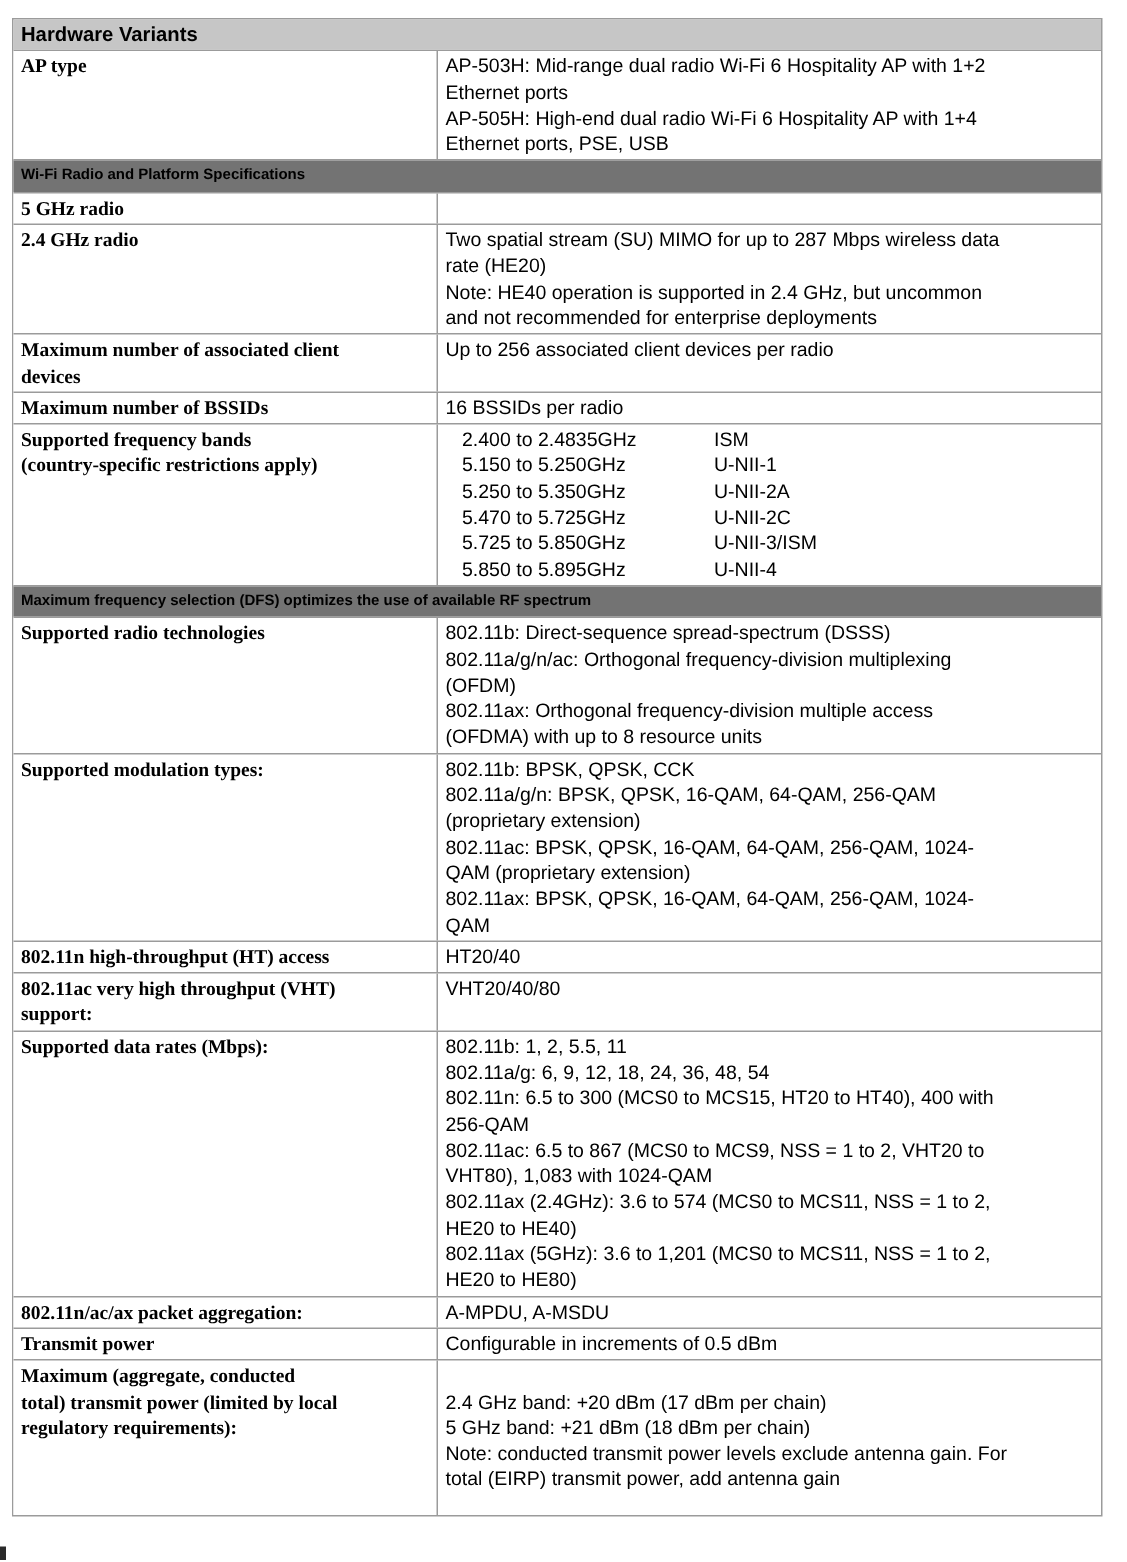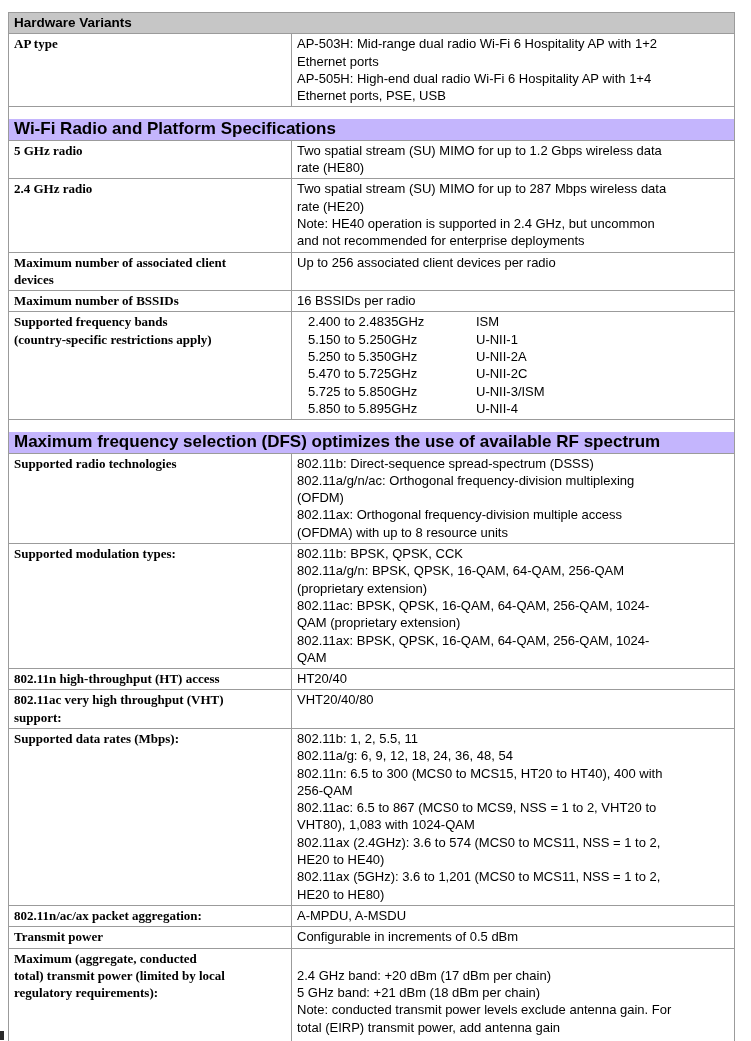--- a/index.html
+++ b/index.html
@@ -37,25 +37,24 @@
   .row:first-child{border-top:none;}
   .hdr{
     flex:1;
     background:var(--header-bg);
     font-weight:bold;
     font-size:13.5px;
     padding:1px 21px 2px 5px;
   }
   .subhdr{
     flex:1;
-    background:#c4b5fd;
+    background:#737373;
     font-weight:bold;
-    font-size:17px;
+    font-size:10px;
     padding:1px 5px 2px 5px;
-    margin-top:12px;
   }
   .cell{
     padding:1px 6px 2px 5px;
     white-space:pre-line;
   }
   .label{
     flex:0 0 283px;
     width:283px;
     font-weight:bold;
     border-right:1px solid var(--border);
@@ -107,22 +106,20 @@
 AP-505H: High-end dual radio Wi-Fi 6 Hospitality AP with 1+4
 Ethernet ports, PSE, USB</div>
     </div>
 
     <div class="row">
       <div class="subhdr">Wi-Fi Radio and Platform Specifications</div>
     </div>
 
     <div class="row">
       <div class="cell label">5 GHz radio</div>
-      <div class="cell value">Two spatial stream (SU) MIMO for up to 1.2 Gbps wireless data
-rate (HE80)</div>
     </div>
 
     <div class="row">
       <div class="cell label">2.4 GHz radio</div>
       <div class="cell value">Two spatial stream (SU) MIMO for up to 287 Mbps wireless data
 rate (HE20)
 Note: HE40 operation is supported in 2.4 GHz, but uncommon
 and not recommended for enterprise deployments</div>
     </div>
 

